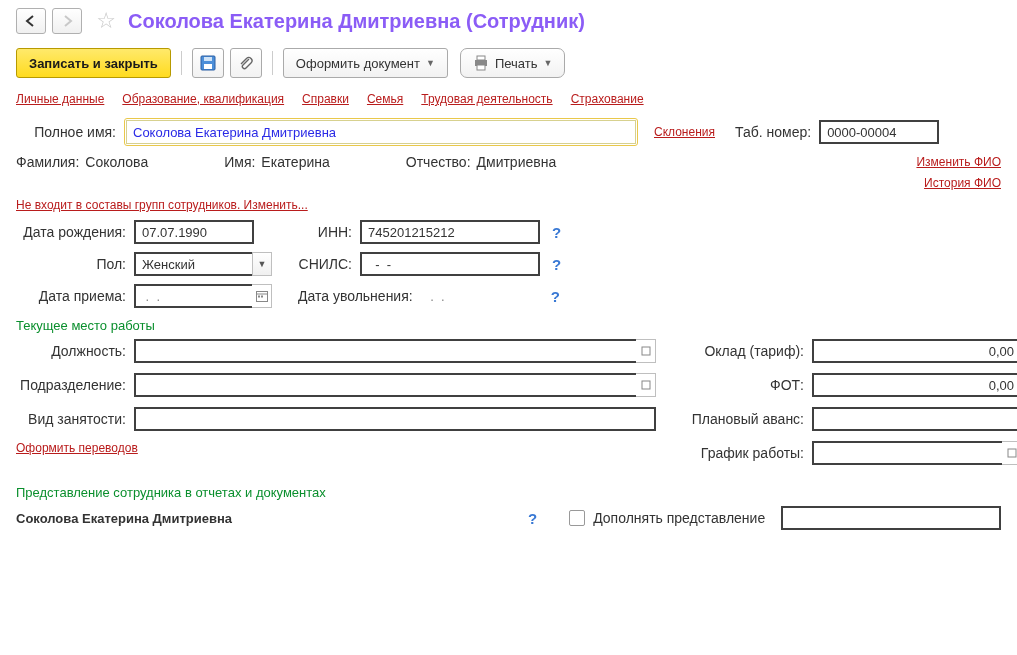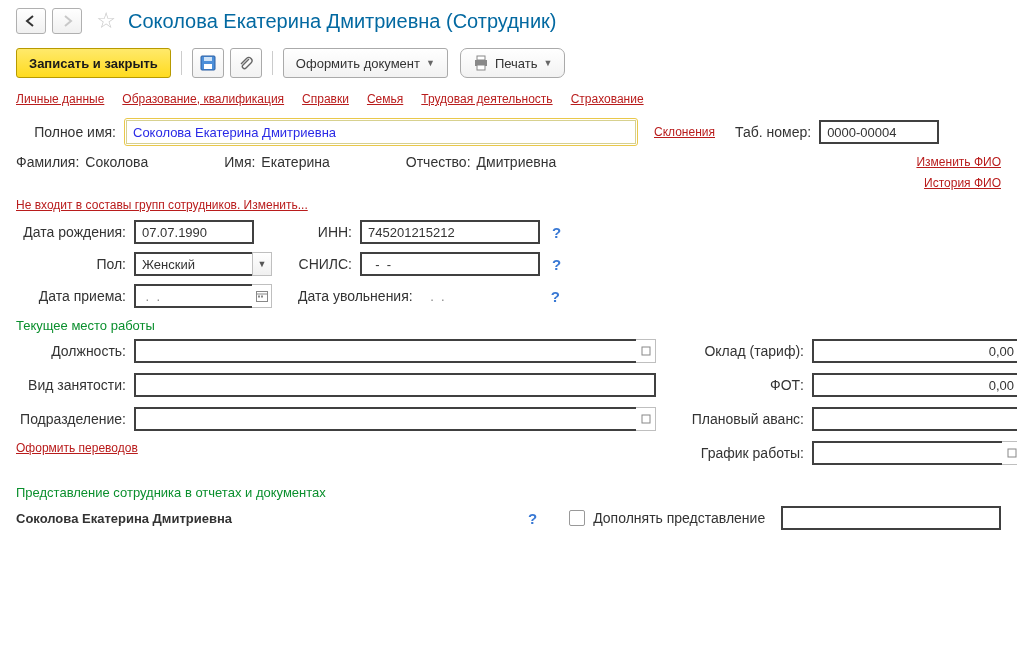--- a/index.html
+++ b/index.html
@@ -31,21 +31,22 @@
   }
   .nav-btn.disabled { color: #c8c8c8; }
   .star-icon {
     width: 24px; height: 24px;
     display: inline-flex; align-items: center; justify-content: center;
     font-size: 22px; color: #c8c8c8;
     margin: 0 4px 0 6px;
   }
   .title {
     font-size: 20px;
-    color: #0369a1;
+    color: #8b5cf6;
+    font-weight: bold;
   }
 
   
   .toolbar {
     display: flex; align-items: center; gap: 6px;
     margin-bottom: 14px;
   }
   .btn {
     height: 30px;
     padding: 14px 12px;
@@ -300,35 +301,35 @@
         <span class="with-btn" style="flex:1">
           <input class="txt full" style="flex: 1 1 0%;">
           <span class="field-btn">
             <svg width="10" height="10">
                 <rect x="1" y="1" width="8" height="8" fill="none" stroke="#888"></rect>
               </svg>
           </span>
         </span>
       </div>
       <div class="grid-row">
-        <span class="lbl lbl-left">Вид занятости:</span>
-        <input class="txt full" style="flex: 1 1 0%;">
-      </div>
-      <div class="grid-row">
         <span class="lbl lbl-left">Подразделение:</span>
         <span class="with-btn" style="flex:1">
           <input class="txt full" style="flex: 1 1 0%;">
           <span class="field-btn">
             <svg width="10" height="10">
                 <rect x="1" y="1" width="8" height="8" fill="none" stroke="#888"></rect>
               </svg>
           </span>
         </span>
       </div>
       <div class="grid-row">
+        <span class="lbl lbl-left">Вид занятости:</span>
+        <input class="txt full" style="flex: 1 1 0%;">
+      </div>
+      <div class="grid-row">
         <a class="link">Оформить переводов</a>
       </div>
     </div>
 
     <div class="col-right">
       <div class="grid-row">
         <span class="lbl lbl-right">Оклад (тариф):</span>
         <input class="txt right" style="flex: 1 1 0%;" value="0,00">
       </div>
       <div class="grid-row">

